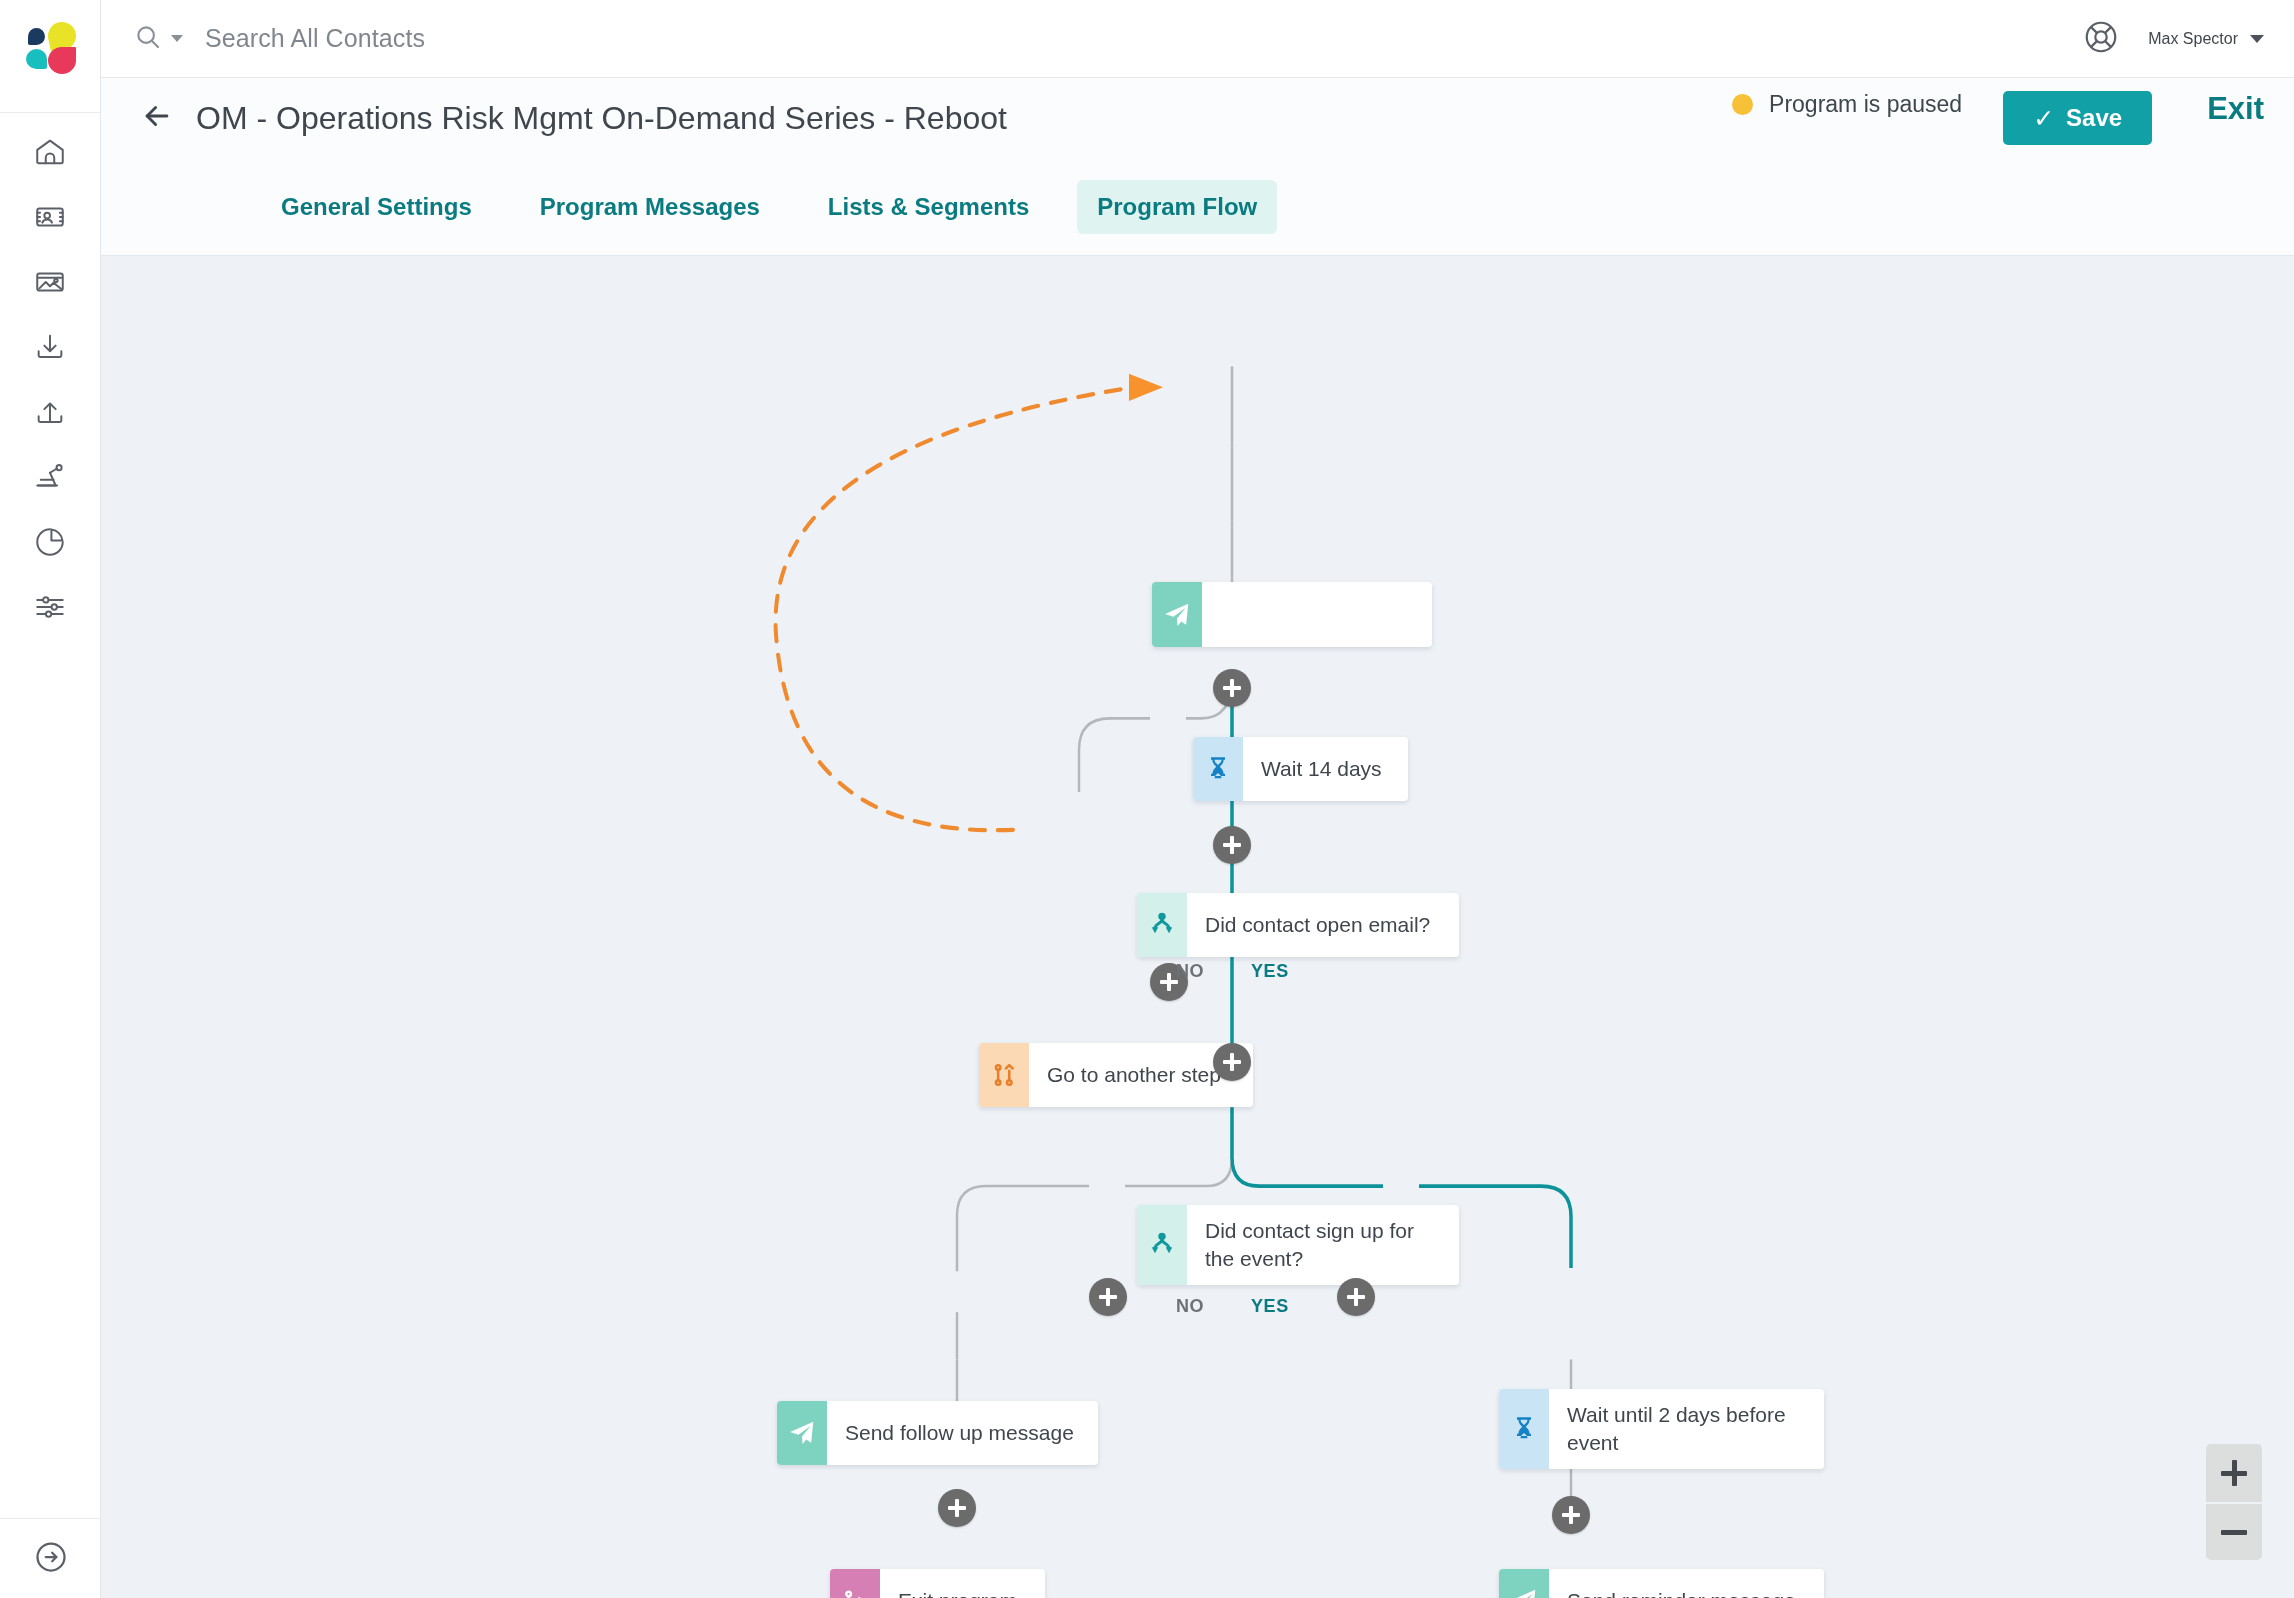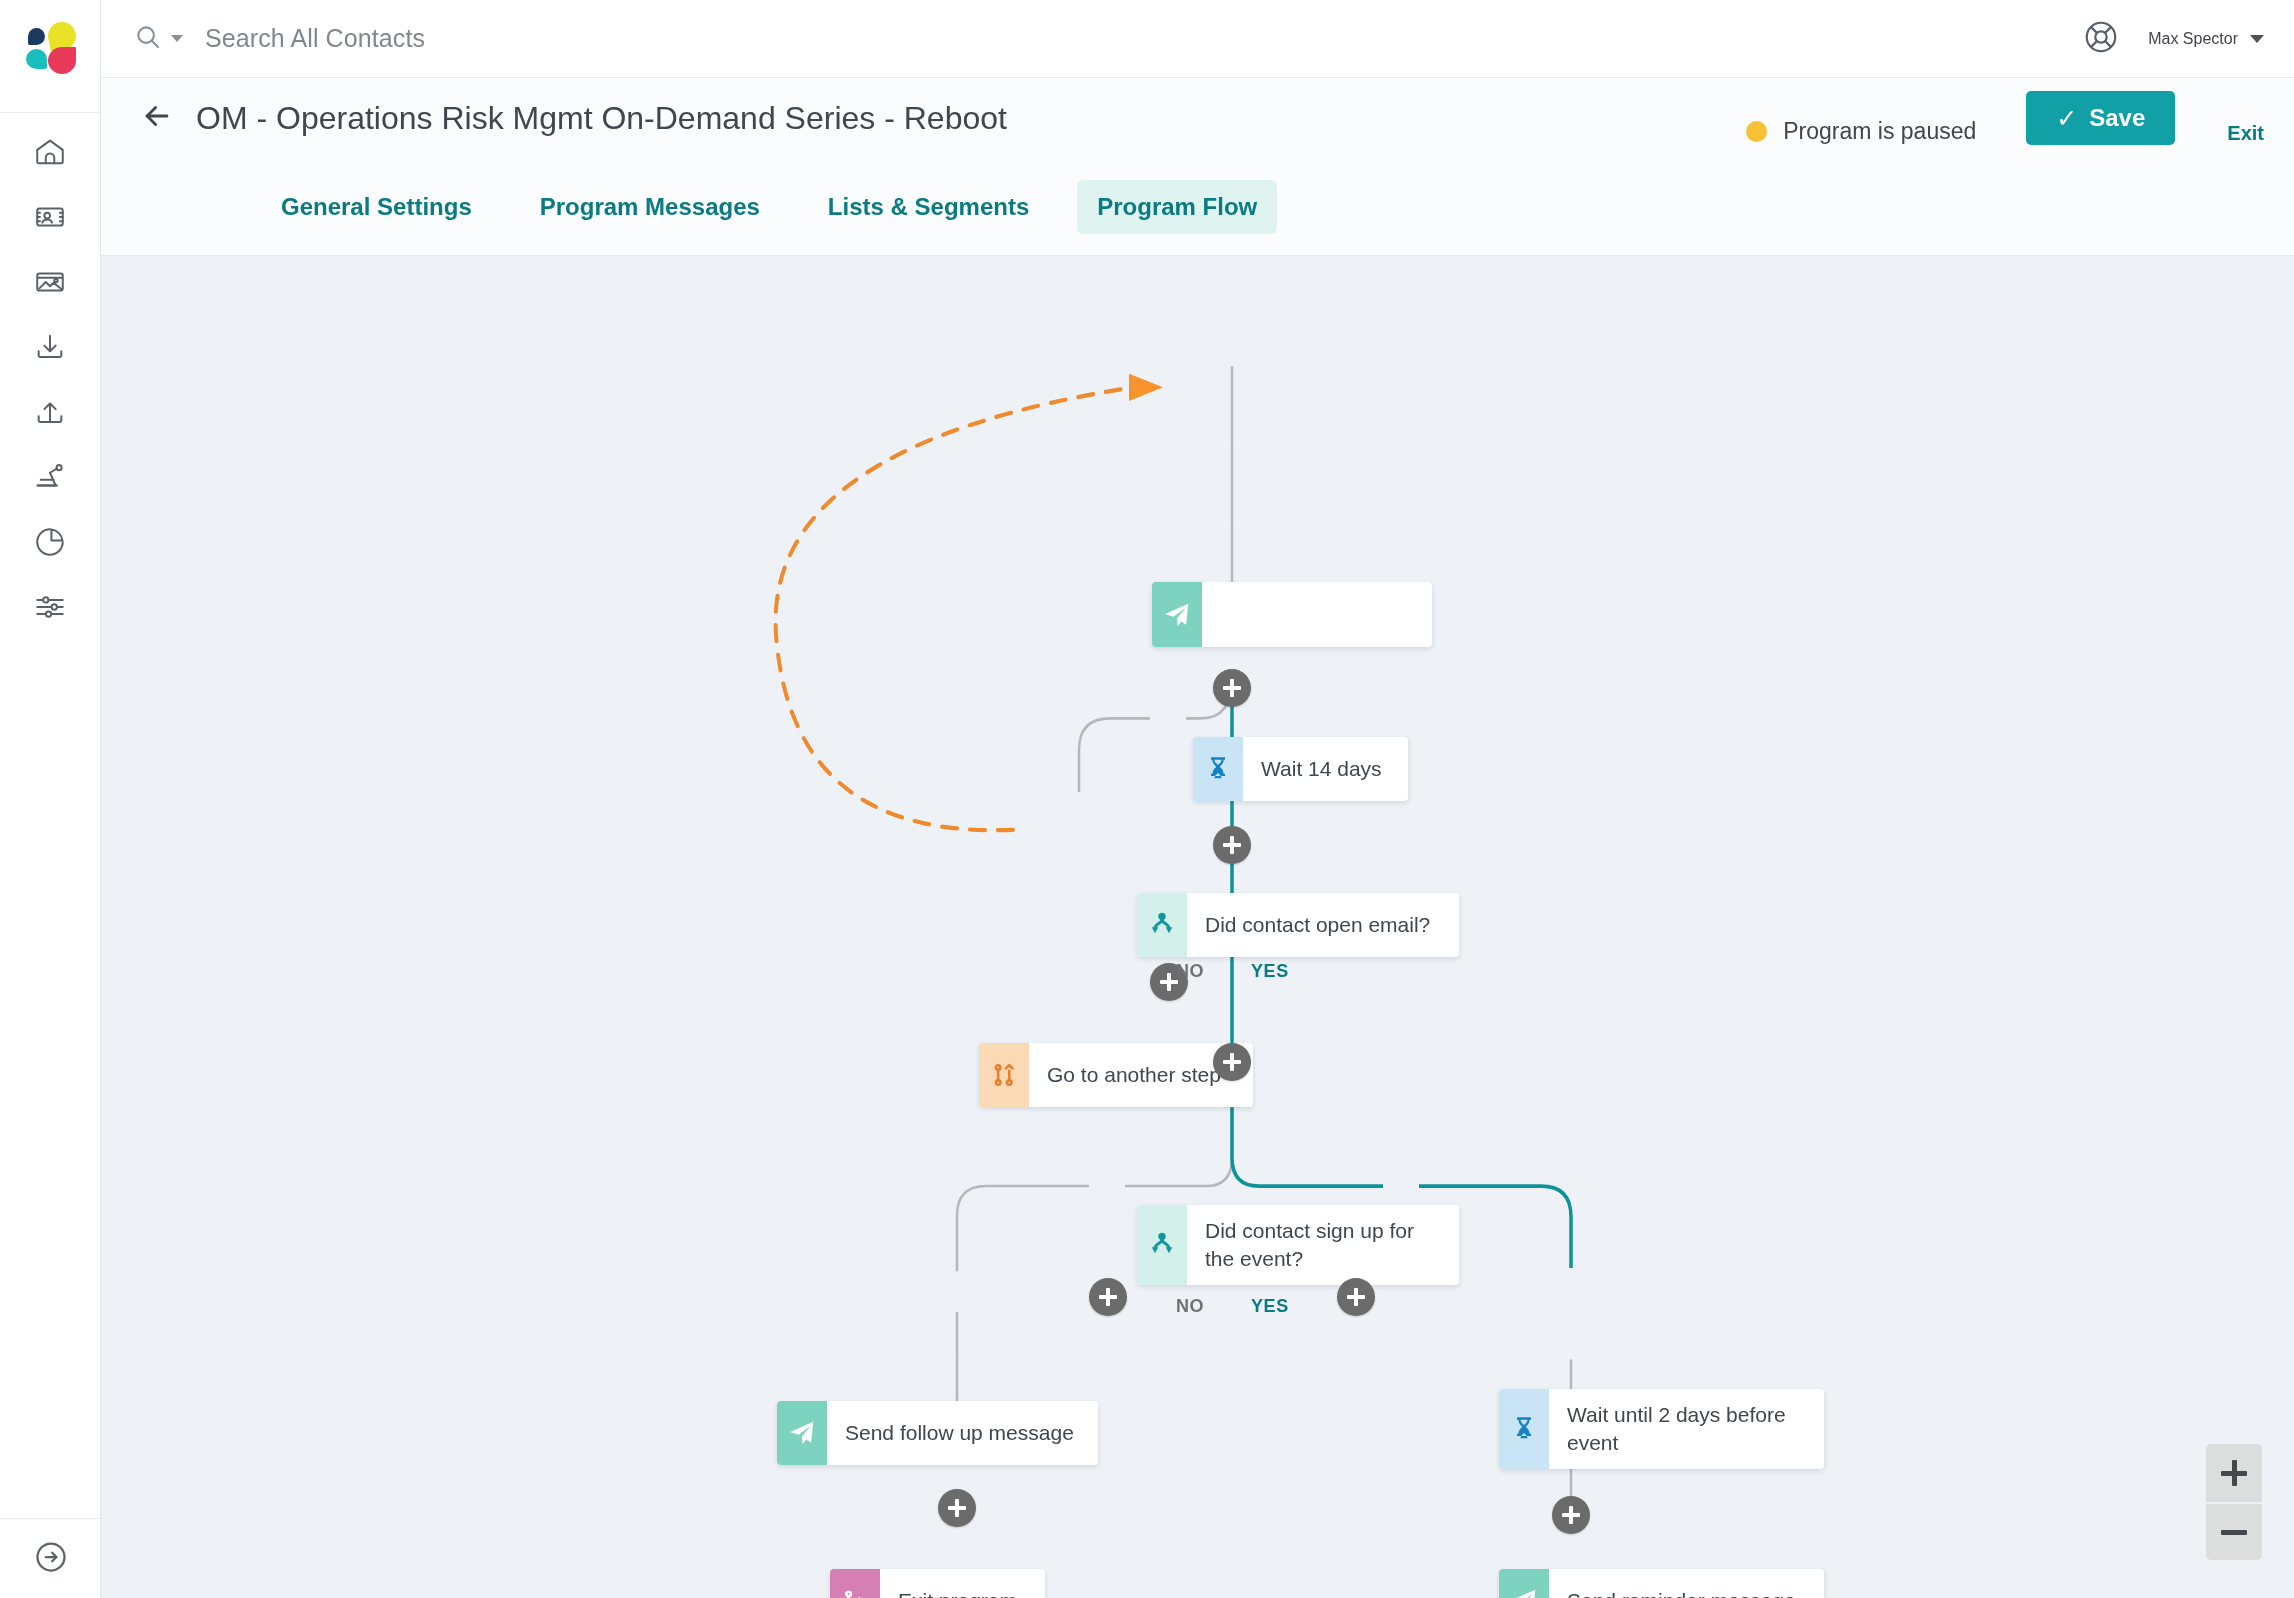--- a/index.html
+++ b/index.html
@@ -59,32 +59,32 @@
     border-top: 8px solid #4b525a; margin-left: -16px;
   }
 
   
   .pagehead {
     height: 80px; background: #fbfcfd; display: flex; align-items: center;
     padding: 0 30px 0 32px; flex: 0 0 80px; position: relative;
   }
   .back-arrow { cursor: pointer; display: flex; align-items: center; margin-right: 22px; margin-left: 7px; }
   .page-title { font-size: 32px; color: #3f464d; font-weight: 400; text-align: center; }
-  .head-right { margin-left: auto; display: flex; align-items: flex-end; gap: 12px; }
+  .head-right { margin-left: auto; display: flex; align-items: flex-start; gap: 3px; }
   .status { display: flex; align-items: center; gap: 16px; margin-right: 38px; }
   .status-dot { width: 21px; height: 21px; border-radius: 50%; background: #f7c137; }
   .status-text { font-size: 23px; color: #3f464d; }
   .save-btn {
     background: #11a0a6; color: #fff; border: none; border-radius: 5px;
     height: 54px; padding: 0 30px; font-size: 24px; font-weight: 700;
     display: flex; align-items: center; gap: 12px; cursor: pointer;
     font-family: "Liberation Sans", sans-serif;
   }
   .save-check { font-size: 25px; font-weight: 400; }
-  .exit-link { font-size: 20px; color: #0a7b80; font-weight: 700; margin-left: 40px; cursor: pointer; }
+  .exit-link { font-size: 31px; color: #0a7b80; font-weight: 700; margin-left: 52px; cursor: pointer; }
 
   
   .tabsbar {
     height: 98px; background: #fbfcfd; display: flex; align-items: center;
     padding: 0 32px 0 160px; flex: 0 0 98px; border-bottom: 1px solid #e3e8ed; gap: 0;
   }
   .tab {
     font-size: 24px; color: #0a7b80; font-weight: 700; cursor: pointer;
     padding: 13px 20px; border-radius: 6px; margin-right: 28px; white-space: nowrap;
   }

